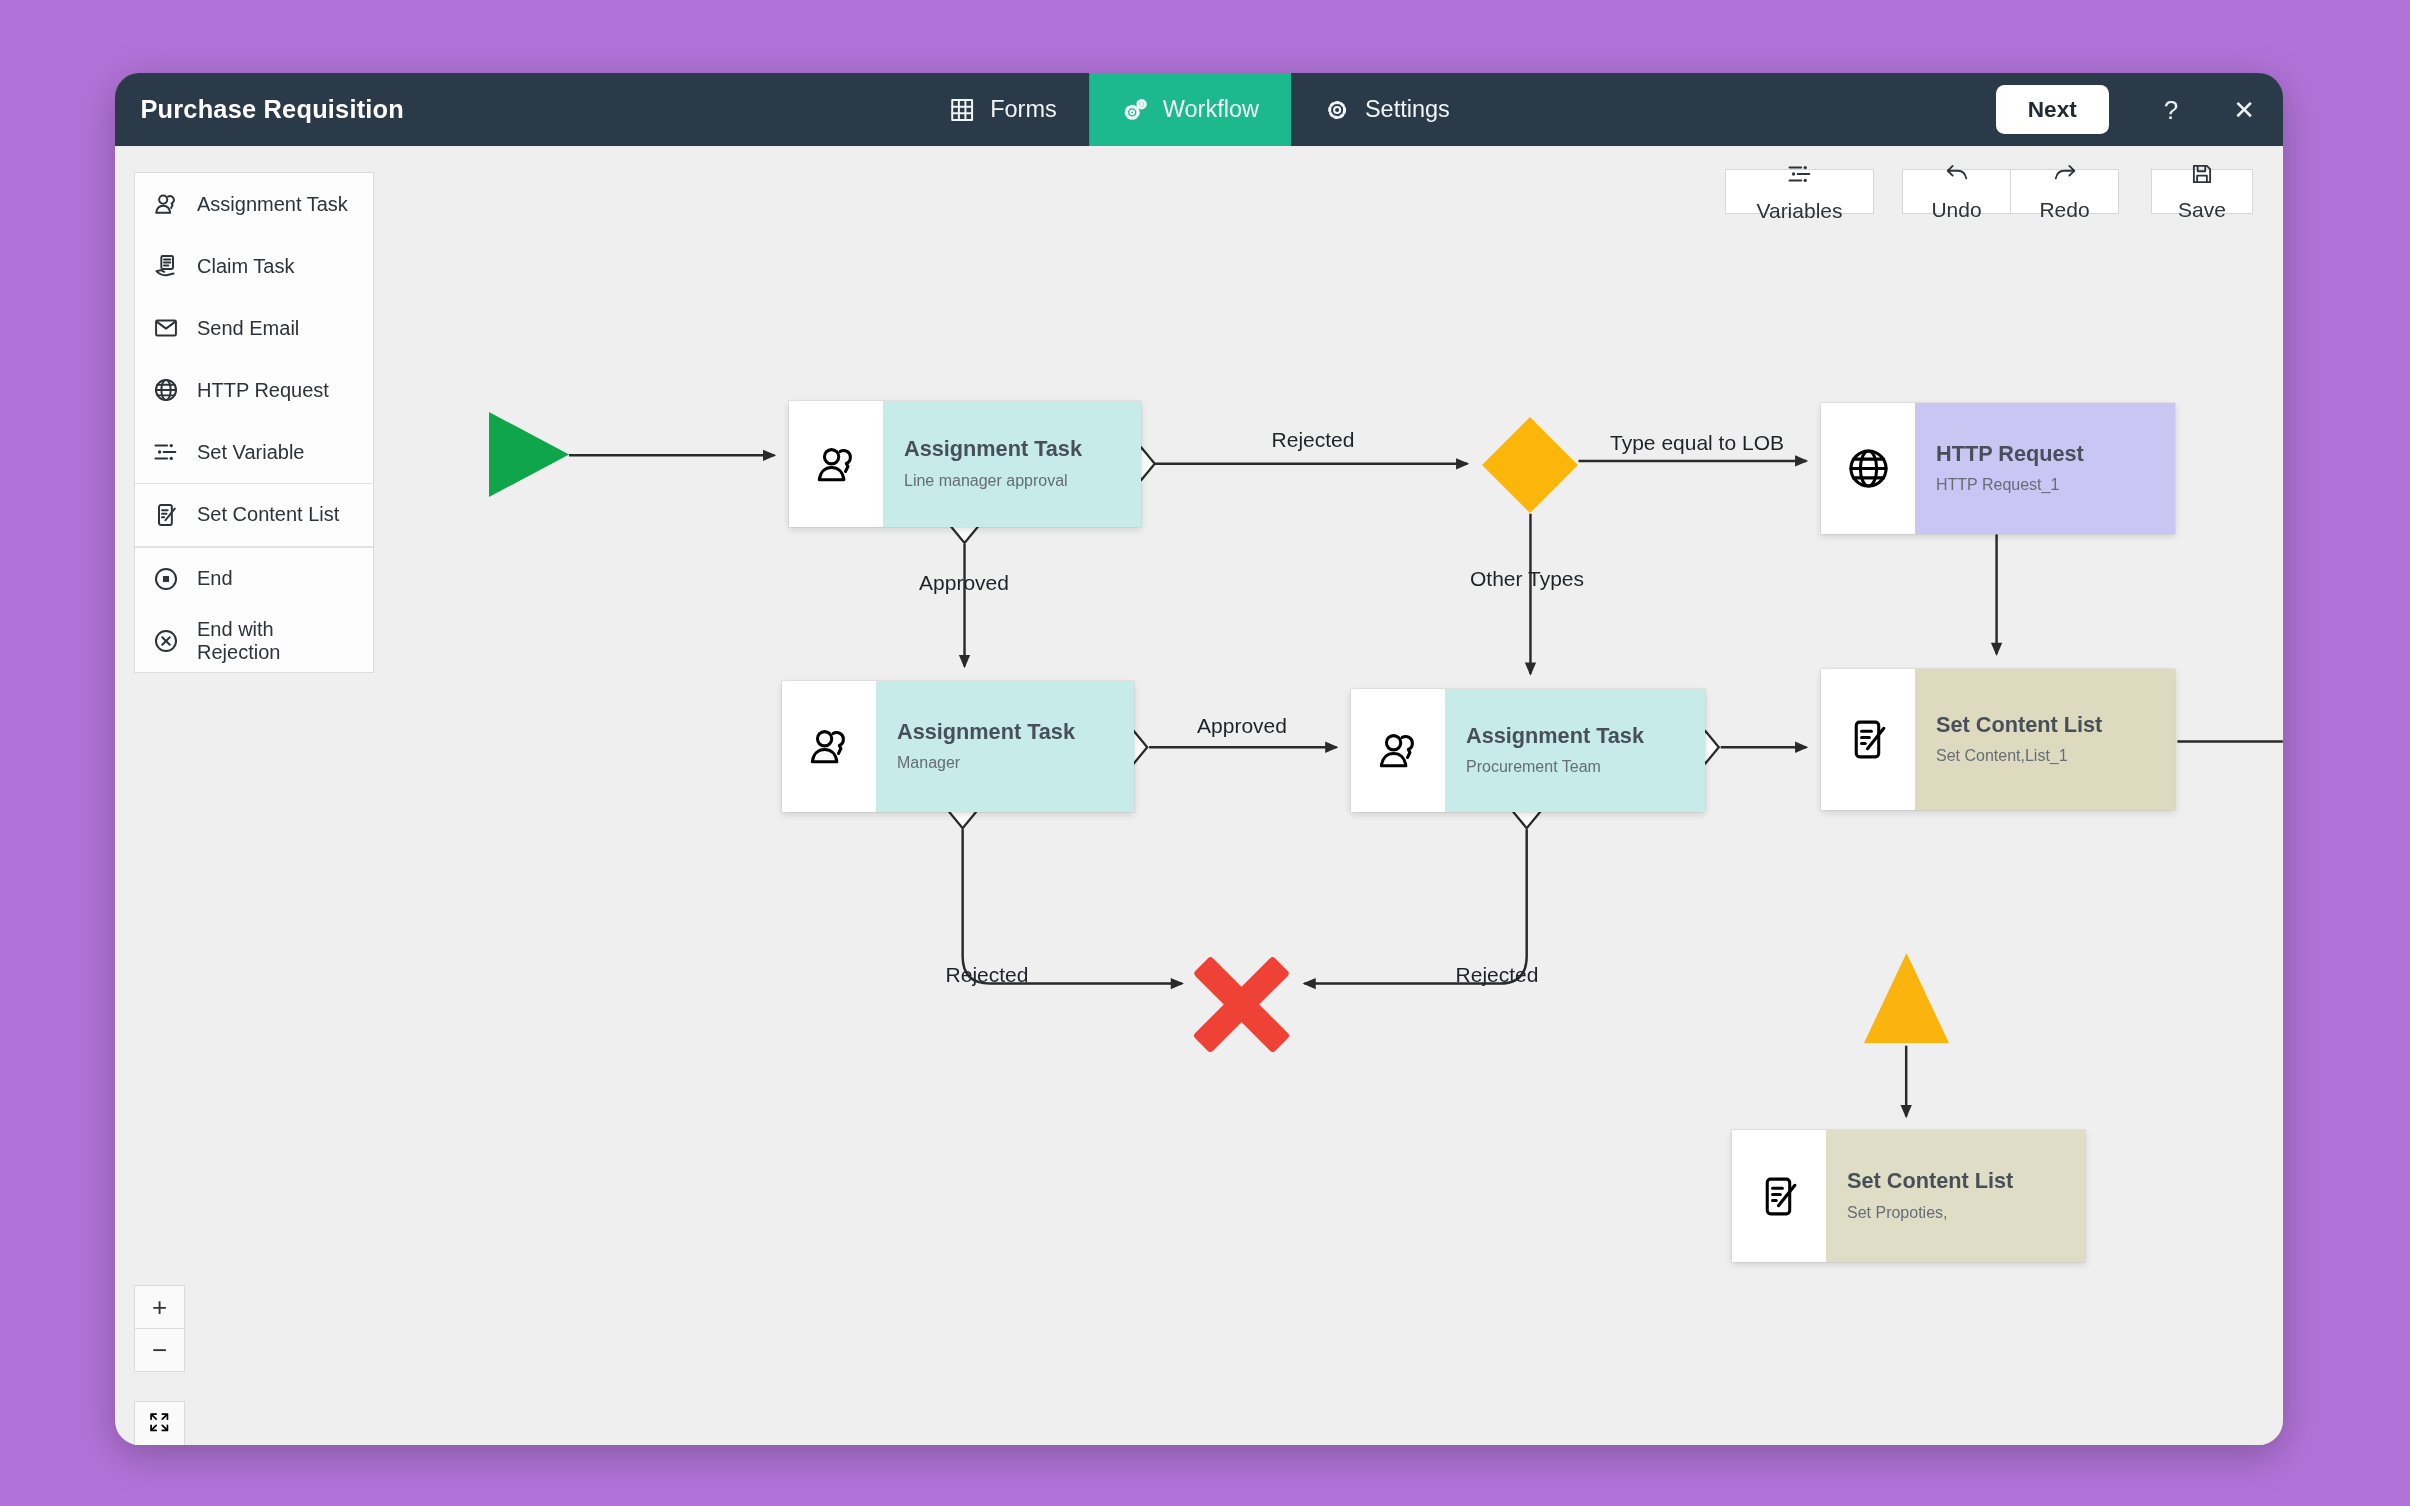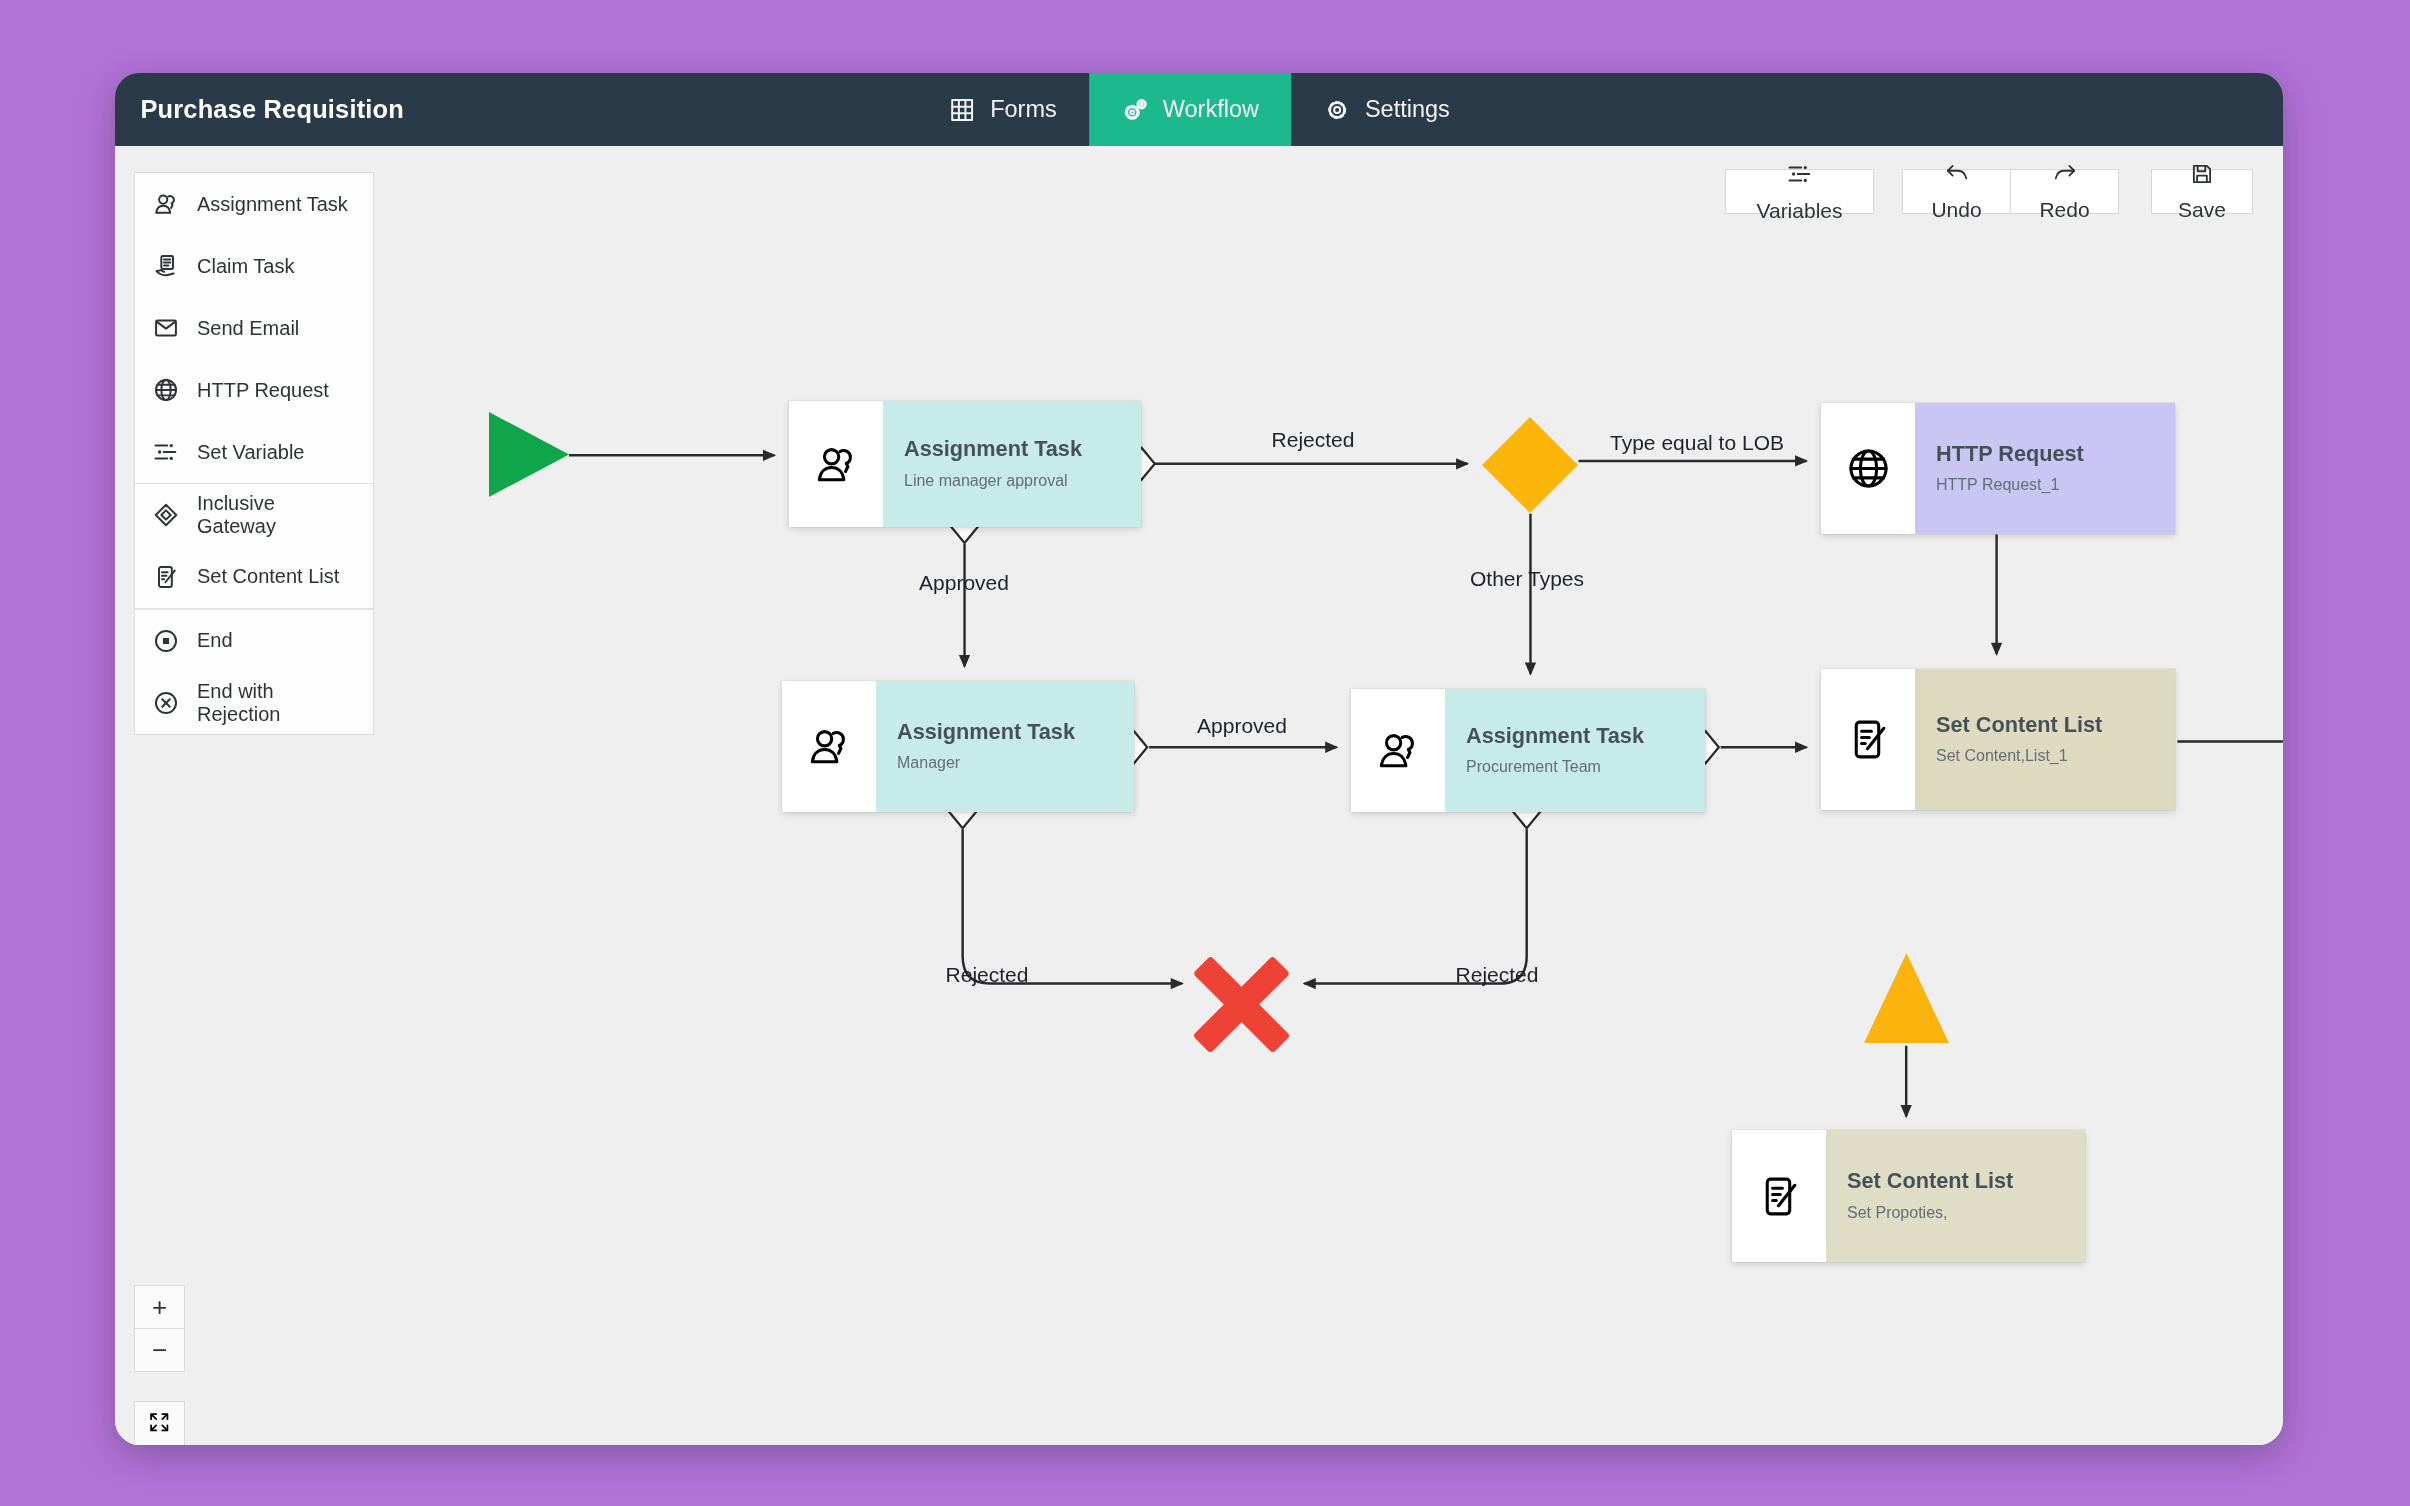--- a/index.html
+++ b/index.html
@@ -93,20 +93,25 @@
       </div>
       <div class="tab">
         <span>
             <svg width="28" height="28" viewBox="0 0 24 24" fill="none" stroke="currentColor" stroke-width="1.7" stroke-linecap="round" stroke-linejoin="round">
               <circle cx="12" cy="12" r="6.4" stroke-width="2.6" stroke-dasharray="2.6 2.2"></circle>
               <circle cx="12" cy="12" r="2.6"></circle>
             </svg>
           </span>
         <span>Settings</span>
       </div>
+    </div>
+    <div id="header-right">
+      <button id="next-btn">Next</button>
+      <span class="hdr-glyph">?</span>
+      <span class="hdr-glyph">✕</span>
     </div>
   </div>
 
   <div id="canvas" style="background: rgb(239, 239, 239);"></div>
 
   <svg id="edges" viewBox="0 0 2302 1457">
     <defs>
       <marker id="arr" markerUnits="userSpaceOnUse" markerWidth="20" markerHeight="20" refX="14" refY="8" orient="auto">
         <path d="M2,2 L16,8 L2,14 Z" fill="#2a2a2a"></path>
       </marker>
@@ -333,29 +338,20 @@
             <line x1="3" y1="17.5" x2="13" y2="17.5"></line>
             <circle cx="16.5" cy="17.5" r="1.4" fill="currentColor" stroke="none"></circle>
           </svg>
         </span>
       <span>Set Variable</span>
     </div>
     <div class="pal-div"></div>
     <div class="pal-item">
       <span>
           <svg width="28" height="28" viewBox="0 0 24 24" fill="none" stroke="currentColor" stroke-width="1.7" stroke-linecap="round" stroke-linejoin="round">
-            <path d="M12 3.2 L20.8 12 12 20.8 3.2 12 Z"></path>
-            <path d="M12 8 L16 12 12 16 8 12 Z"></path>
-          </svg>
-        </span>
-      <span>Inclusive Gateway</span>
-    </div>
-    <div class="pal-item">
-      <span>
-          <svg width="28" height="28" viewBox="0 0 24 24" fill="none" stroke="currentColor" stroke-width="1.7" stroke-linecap="round" stroke-linejoin="round">
             <rect x="6" y="3.5" width="11" height="17" rx="1.6"></rect>
             <line x1="8.6" y1="8" x2="13.4" y2="8"></line>
             <line x1="8.6" y1="11" x2="12.4" y2="11"></line>
             <line x1="8.6" y1="14" x2="10.4" y2="14"></line>
             <line x1="19.5" y1="6.5" x2="11.5" y2="16.5"></line>
           </svg>
         </span>
       <span>Set Content List</span>
     </div>
     <div class="pal-div"></div>

